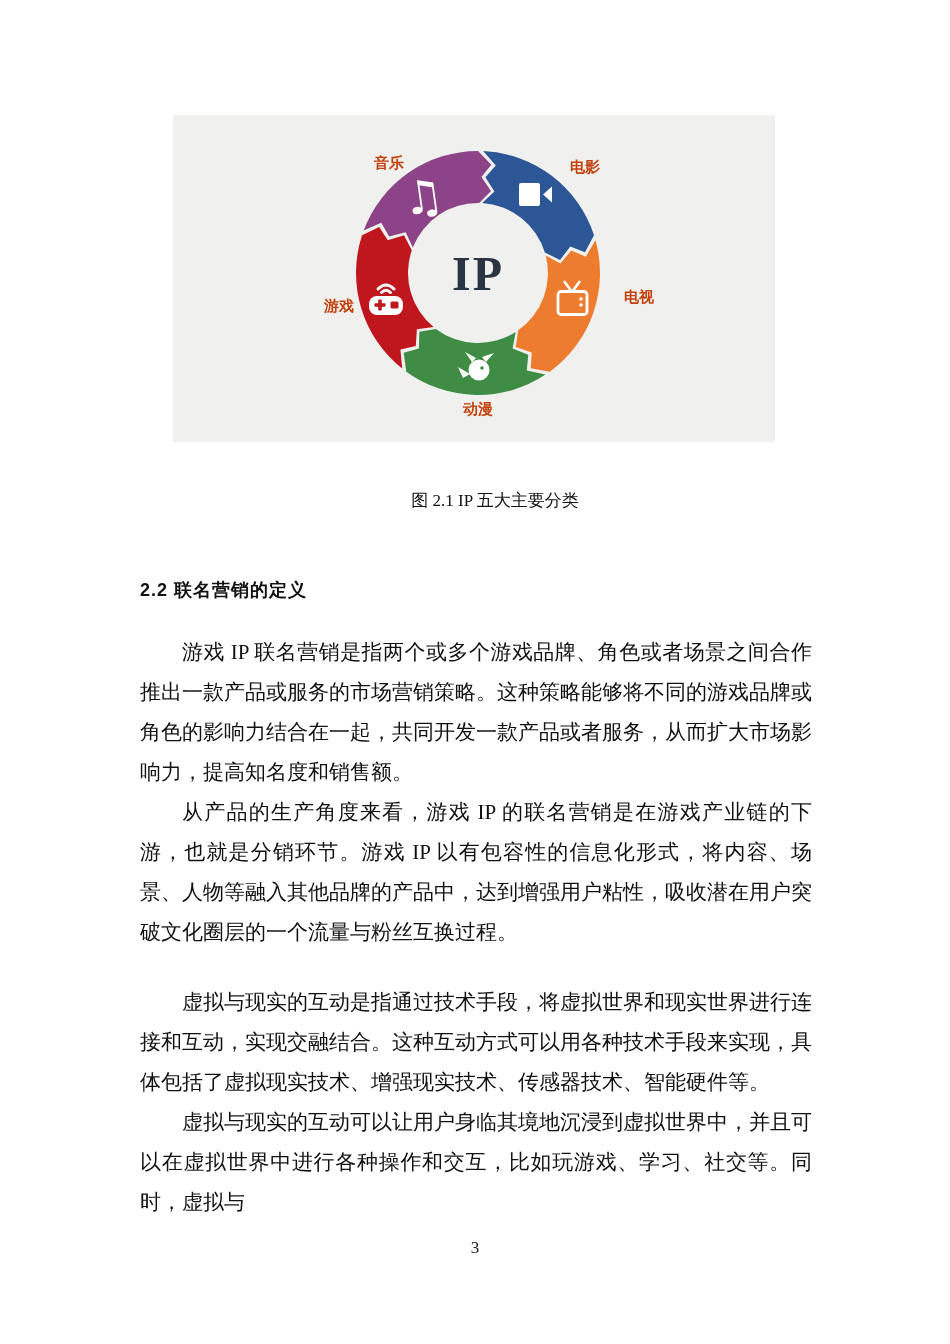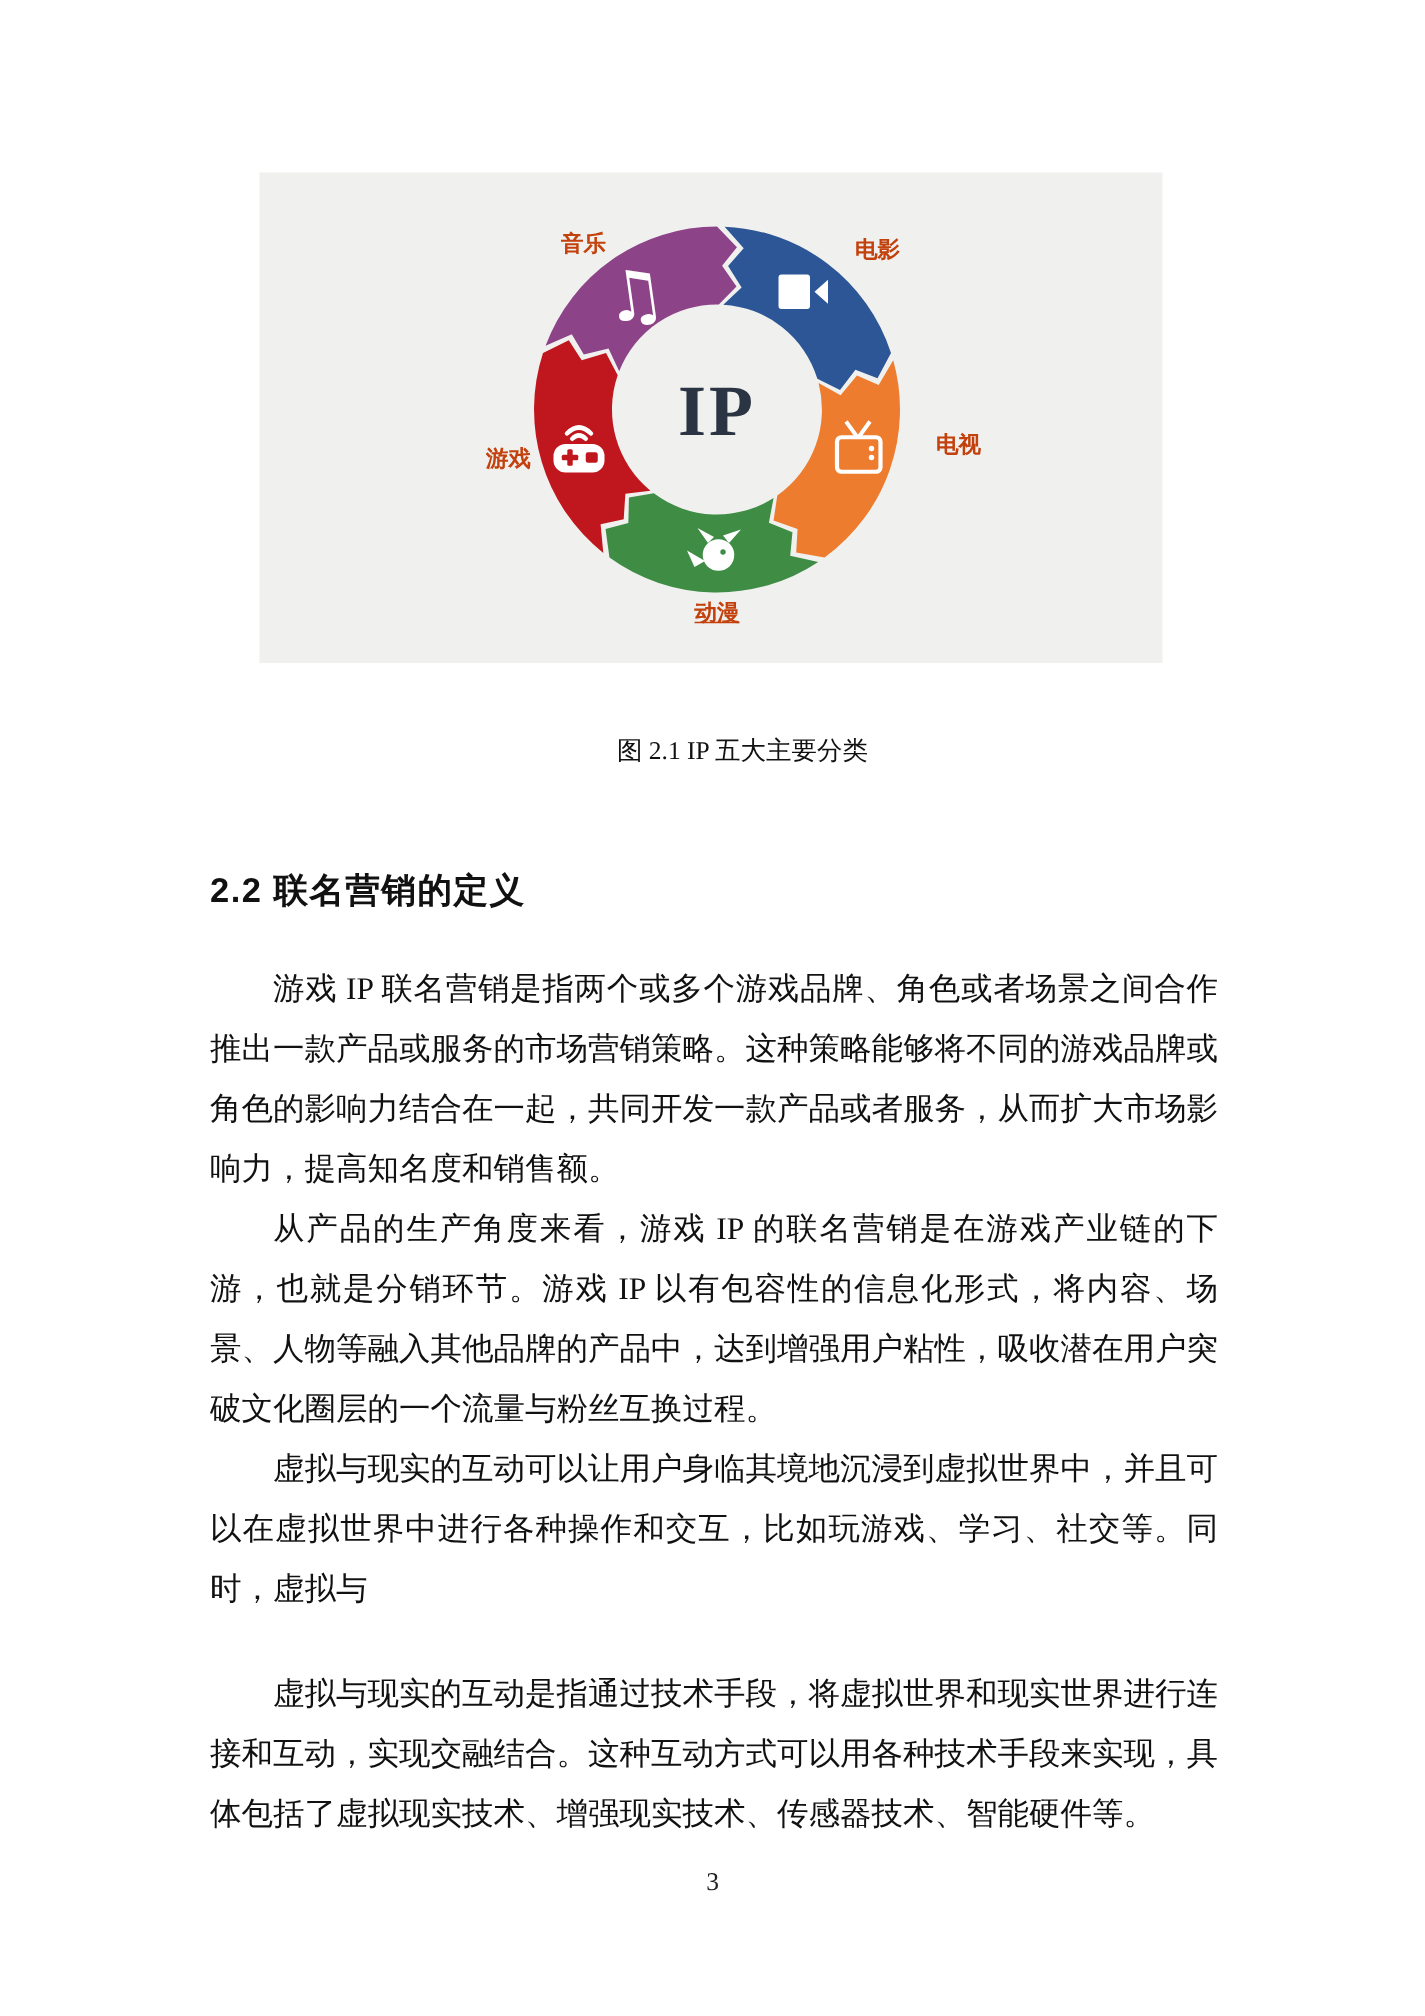--- a/index.html
+++ b/index.html
@@ -11,34 +11,34 @@
     position:relative;width:602px;height:327px;margin:115px 0 0 173px;
     background:var(--fig-bg,#f0f0ee);
   }
   .figure svg{position:absolute;left:0;top:0;}
   .seg-label{
     position:absolute;transform:translate(-50%,-50%);
     font:700 15px "Liberation Sans","DejaVu Sans",sans-serif;color:#c2410c;white-space:nowrap;
   }
   .l0{left:412px;top:52px;}   
   .l1{left:450px;top:182px;padding-left:32px;}  
-  .l2{left:305px;top:294px;text-decoration:underline;}  
+  .l2{left:305px;top:294px;}  
   .l3{left:166px;top:191px;}  
   .l4{left:216px;top:48px;}   
   .ip-center{
     font-family:"Liberation Serif","DejaVu Serif",serif;font-weight:700;
     letter-spacing:2px;
   }
   .caption{
     margin-top:47px;text-align:center;
     font:17px "Liberation Serif","DejaVu Serif",serif;color:#111;margin-left:40px;
   }
   h2{
     font-family:"Liberation Sans","DejaVu Sans",sans-serif;
-    font-size:23px;font-weight:700;letter-spacing:1px;color:#111;
+    font-size:18px;font-weight:700;letter-spacing:1px;color:#111;
     margin:0 0 0 140px;
   }
   .h22{margin-top:66px;}
   .h23{margin-top:12px;}
   .para{
     width:672px;margin:0 0 0 140px;
     font-size:21px;line-height:40px;
     text-align:justify;text-indent:2em;color:#111;
   }
   .para.first{margin-top:30px;}
@@ -105,17 +105,17 @@
     <span class="seg-label l3">游戏</span>
     <span class="seg-label l4">音乐</span>
   </div>
 
   <div class="caption">图 2.1 IP 五大主要分类</div>
 
   <h2 class="h22">2.2 联名营销的定义</h2>
   <p class="para first">游戏 IP 联名营销是指两个或多个游戏品牌、角色或者场景之间合作推出一款产品或服务的市场营销策略。这种策略能够将不同的游戏品牌或角色的影响力结合在一起，共同开发一款产品或者服务，从而扩大市场影响力，提高知名度和销售额。</p>
   <p class="para">从产品的生产角度来看，游戏 IP 的联名营销是在游戏产业链的下游，也就是分销环节。游戏 IP 以有包容性的信息化形式，将内容、场景、人物等融入其他品牌的产品中，达到增强用户粘性，吸收潜在用户突破文化圈层的一个流量与粉丝互换过程。</p>
 
+  <p class="para first">虚拟与现实的互动是指通过技术手段，将虚拟世界和现实世界进行连接和互动，实现交融结合。这种互动方式可以用各种技术手段来实现，具体包括了虚拟现实技术、增强现实技术、传感器技术、智能硬件等。</p>
   <p class="para">虚拟与现实的互动可以让用户身临其境地沉浸到虚拟世界中，并且可以在虚拟世界中进行各种操作和交互，比如玩游戏、学习、社交等。同时，虚拟与</p>
-  <p class="para first">虚拟与现实的互动是指通过技术手段，将虚拟世界和现实世界进行连接和互动，实现交融结合。这种互动方式可以用各种技术手段来实现，具体包括了虚拟现实技术、增强现实技术、传感器技术、智能硬件等。</p>
 
   <div class="page-number">3</div>
 </div>
 
 </body></html>

